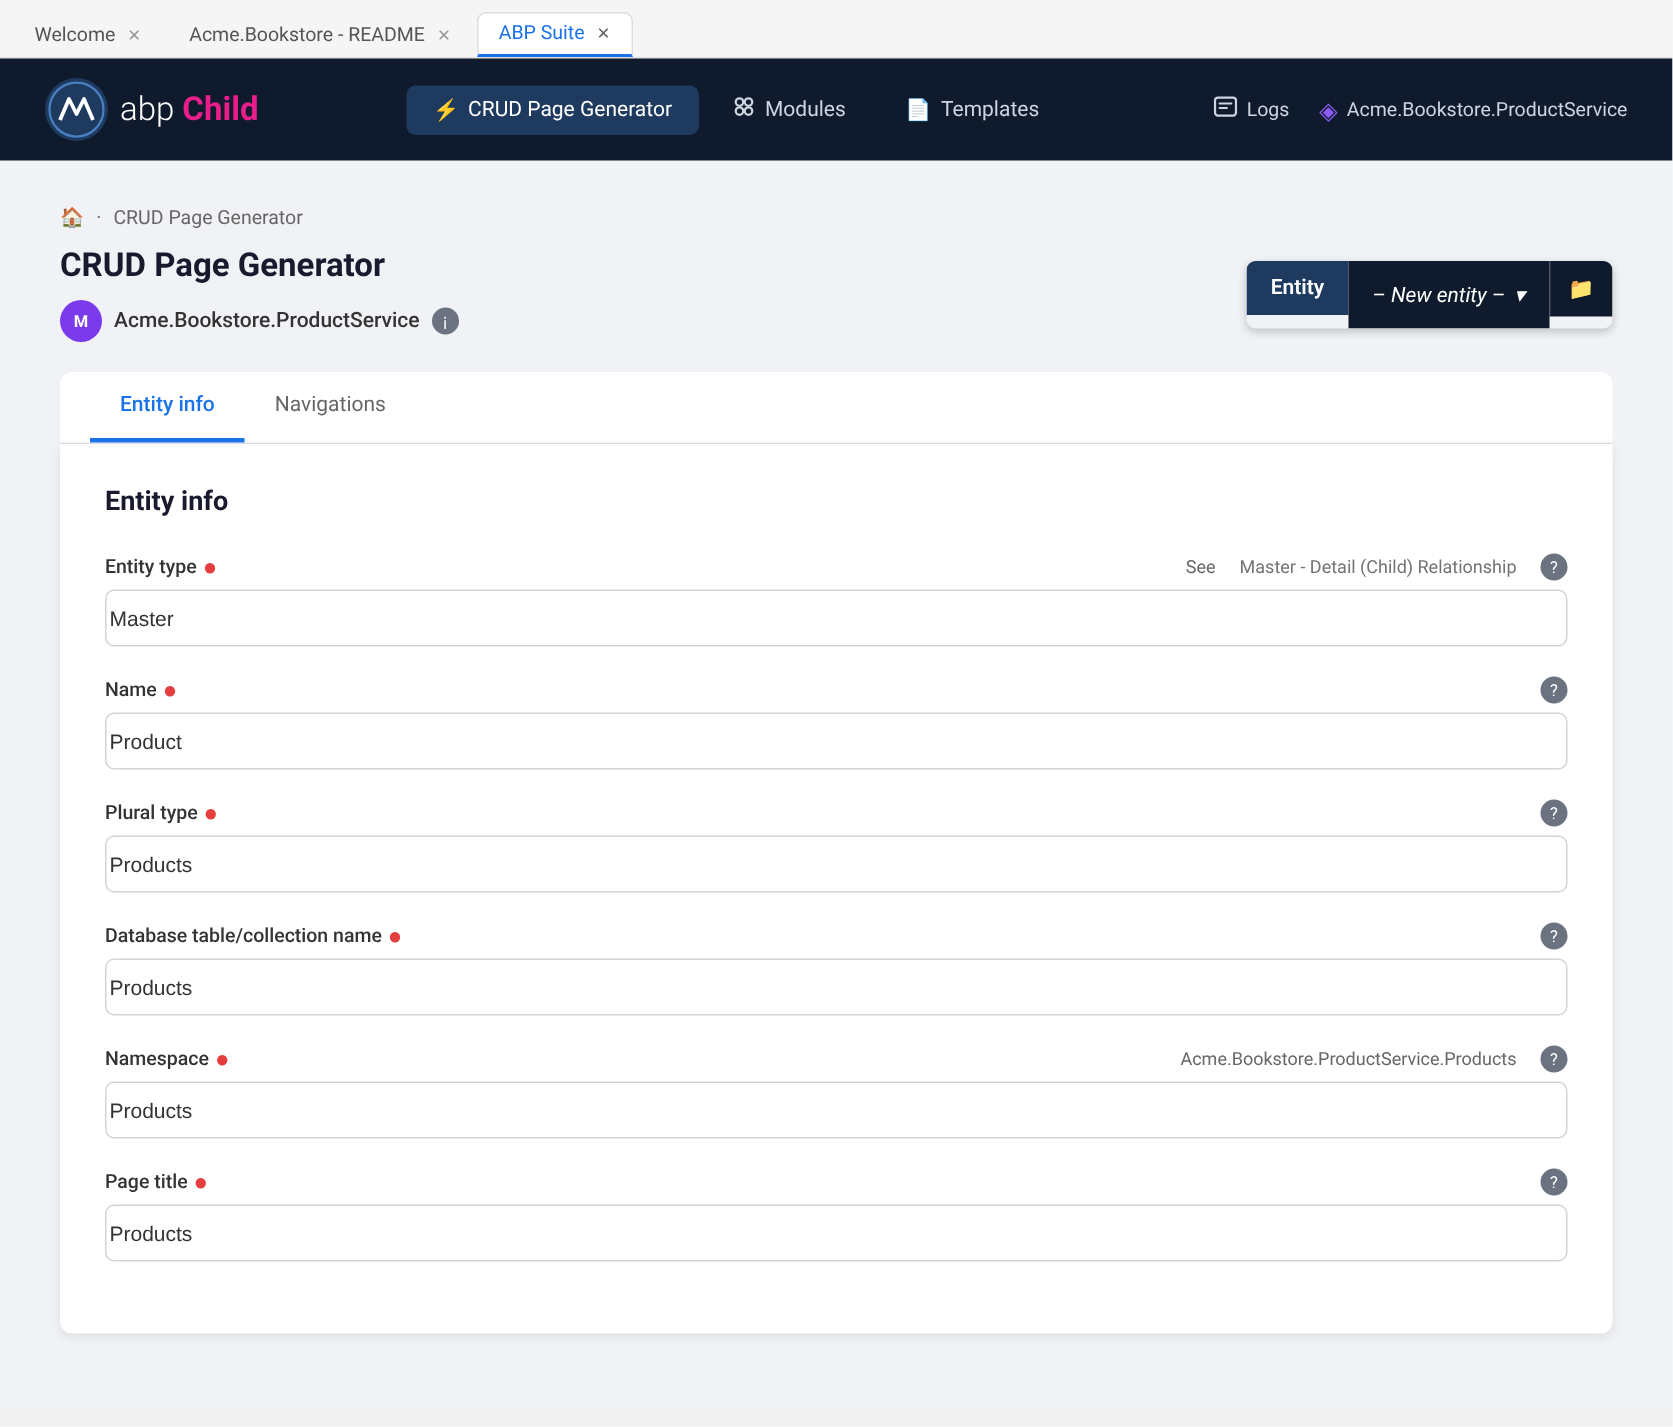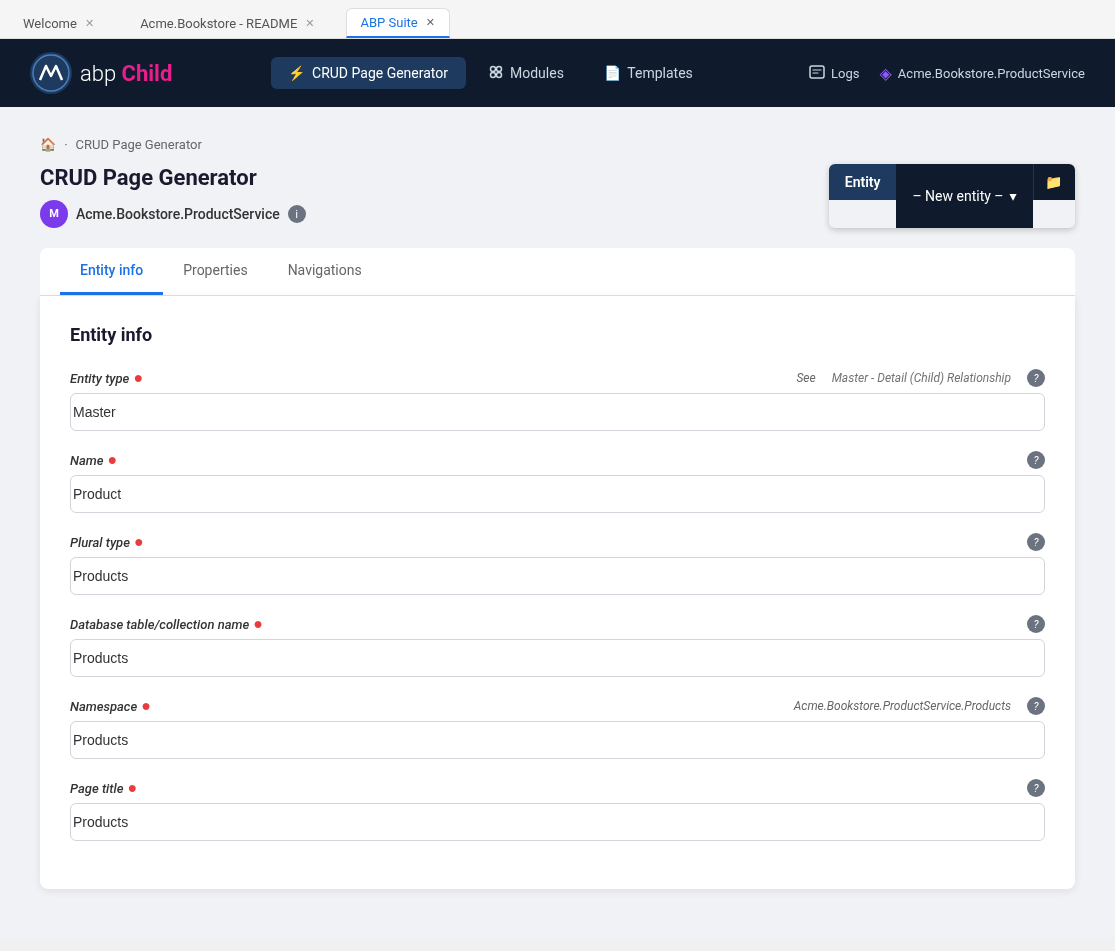--- a/index.html
+++ b/index.html
@@ -1,20 +1,20 @@
 <!DOCTYPE html>
 <html><head>
   <meta charset="utf-8">
   <style>
     * { box-sizing: border-box; margin: 0; padding: 0; }
     body { font-family: -apple-system, BlinkMacSystemFont, 'Segoe UI', Roboto, sans-serif; background: #f0f0f0; font-size: 14px; }
 
     
     .browser-chrome { background: #f5f5f5; border-bottom: 1px solid #ddd; padding: 0; }
-    .tab-bar { display: flex; align-items: center; padding: 8px 0 0 8px; gap: 16px; border-radius: 14px; }
+    .tab-bar { display: flex; align-items: center; padding: 8px 0 0 8px; gap: 2px; border-radius: 14px; }
     .tab { display: flex; align-items: center; gap: 6px; padding: 6px 14px; border-radius: 6px 6px 0 0; font-size: 13px; color: #555; cursor: pointer; background: transparent; border: 1px solid transparent; border-bottom: none; }
     .tab.active { background: white; border-color: #ddd; color: #1a73e8; border-bottom: 2px solid #1a73e8; }
     .tab .close { font-size: 11px; color: #999; cursor: pointer; margin-left: 2px; }
     .tab.active .close { color: #666; }
 
     
     .app-wrapper { background: #f0f2f5; min-height: 900px; }
 
     
     .top-nav { background: #0f1b2d; color: white; padding: 0 30px; display: flex; align-items: center; justify-content: space-between; height: 68px; }
@@ -34,35 +34,35 @@
     .page-header { display: flex; align-items: center; justify-content: space-between; margin-bottom: 20px; }
     .page-title-row { display: flex; align-items: center; gap: 10px; }
     .page-title { font-size: 22px; font-weight: 700; color: #1a1a2e; }
     .service-badge { display: flex; align-items: center; gap: 8px; font-size: 14px; color: #333; font-weight: 500; }
     .service-icon { width: 28px; height: 28px; background: #7c3aed; border-radius: 50%; display: flex; align-items: center; justify-content: center; color: white; font-size: 11px; font-weight: bold; }
     .info-icon { width: 18px; height: 18px; background: #6b7280; border-radius: 50%; display: flex; align-items: center; justify-content: center; color: white; font-size: 11px; cursor: pointer; }
 
     
     .entity-selector { display: flex; align-items: flex-start; gap: 0; border-radius: 6px; overflow: hidden; box-shadow: 0 2px 6px rgba(0,0,0,0.2); }
     .entity-label { background: #1e3a5f; color: white; padding: 10px 16px; font-size: 14px; font-weight: 600; }
-    .entity-dropdown { background: #0f1b2d; color: white; padding: 24px 16px; font-size: 14px; cursor: pointer; display: flex; align-items: center; gap: 6px; }
+    .entity-dropdown { background: #0f1b2d; color: white; padding: 14px 16px; font-size: 14px; cursor: pointer; display: flex; align-items: center; gap: 6px; font-style: italic; }
     .entity-folder { background: #0f1b2d; color: #ccd6e0; padding: 10px 12px; cursor: pointer; border-left: 1px solid rgba(255,255,255,0.1); }
 
     
     .tab-strip { display: flex; gap: 0; border-bottom: 1px solid #e0e0e0; margin-bottom: 0; background: white; border-radius: 8px 8px 0 0; padding: 0 20px; }
     .tab-item { padding: 14px 20px; font-size: 14px; color: #666; cursor: pointer; border-bottom: 3px solid transparent; transition: all 0.2s; }
     .tab-item.active { color: #1a73e8; border-bottom-color: #1a73e8; font-weight: 500; }
 
     
     .form-card { background: white; border-radius: 0 0 8px 8px; padding: 28px 30px; box-shadow: 0 2px 8px rgba(0,0,0,0.08); }
     .form-section-title { font-size: 18px; font-weight: 700; color: #1a1a2e; margin-bottom: 24px; }
 
     
     .form-group { margin-bottom: 20px; }
-    .form-label-row { display: flex; align-items: center; justify-content: space-between; margin-bottom: 6px; font-style: italic; }
+    .form-label-row { display: flex; align-items: center; justify-content: space-between; margin-bottom: 6px; }
     .form-label { font-size: 13px; font-weight: 500; color: #333; display: flex; align-items: center; gap: 4px; }
     .required-dot { color: #e53e3e; font-size: 16px; line-height: 1; }
     .form-label-right { display: flex; align-items: center; gap: 16px; font-size: 12px; color: #666; }
     .link-text { color: #737373; cursor: pointer; }
     .form-control { width: 100%; padding: 10px 2px; border: 1px solid #d1d5db; border-radius: 6px; font-size: 14px; color: #333; background: white; outline: none; transition: border-color 0.2s; }
     .help-icon { width: 18px; height: 18px; background: #6b7280; border-radius: 50%; display: inline-flex; align-items: center; justify-content: center; color: white; font-size: 11px; cursor: pointer; flex-shrink: 0; }
     .namespace-hint { font-size: 12px; color: #666; }
 
     
     .abp-logo-container { display: flex; align-items: center; gap: 8px; }
@@ -173,23 +173,20 @@
         </div>
       </div>
     </div>
 
     <div>
       <div class="tab-strip">
         <div class="tab-item active">
           <span>Entity info</span>
         </div>
         <div class="tab-item">
-          <span>Properties</span>
-        </div>
-        <div class="tab-item">
           <span>Navigations</span>
         </div>
       </div>
 
       <div class="form-card">
         <div class="form-section-title">Entity info</div>
 
         <div class="form-group">
           <div class="form-label-row">
             <div class="form-label">

